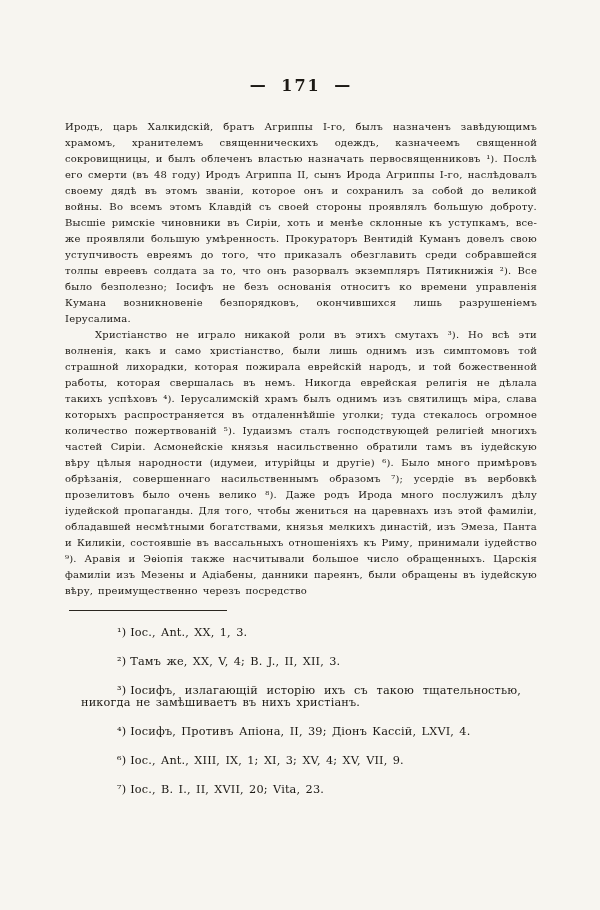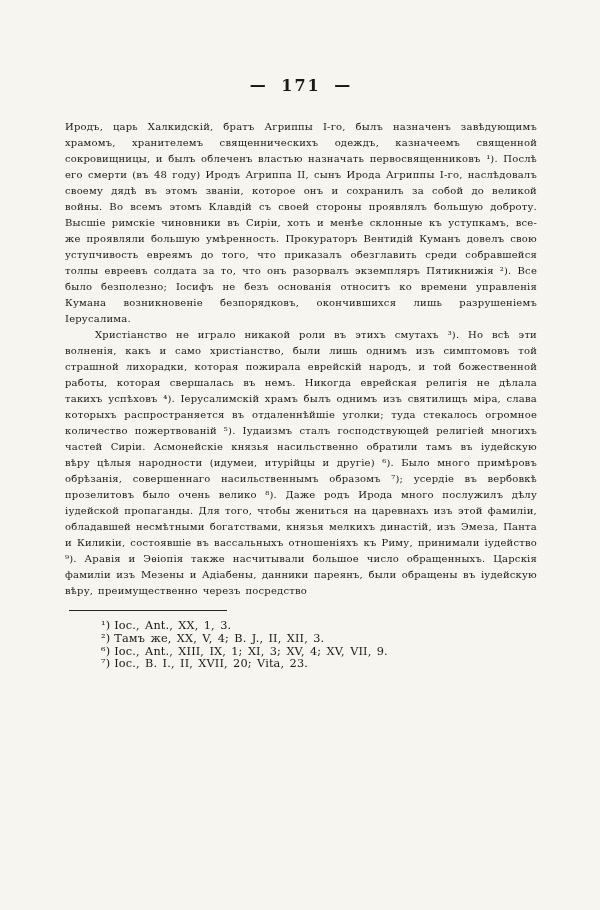--- a/index.html
+++ b/index.html
@@ -49,21 +49,21 @@
     margin: 0;
     padding: 0;
     font-size: 11.3px;
     line-height: 12.8px;
     text-align: justify;
     word-spacing: 0.14em;
     letter-spacing: 0.15px;
   }
   .footnotes li {
     text-indent: 36px;
-    margin: 0;
+    margin: 16px;
   }
   .fn-marker {
     margin-right: 4px;
   }
 </style>
 </head>
 <body>
 
 <div class="page">
 
@@ -77,20 +77,26 @@
   <hr class="footnote-sep">
 
   <ol class="footnotes">
     <li>
       <span class="fn-marker">¹)</span><span>Іос., Ant., XX, 1, 3.</span>
     </li>
     <li>
       <span class="fn-marker">²)</span><span>Тамъ же, XX, V, 4; B. J., II, XII, 3.</span>
     </li>
     <li>
+      <span class="fn-marker">³)</span><span>Іосифъ, излагающій исторію ихъ съ такою тщательностью, никогда не замѣшиваетъ въ нихъ христіанъ.</span>
+    </li>
+    <li>
+      <span class="fn-marker">⁴)</span><span>Іосифъ, Противъ Апіона, II, 39; Діонъ Кассій, LXVI, 4.</span>
+    </li>
+    <li>
       <span class="fn-marker">⁶)</span><span>Іос., Ant., XIII, IX, 1; XI, 3; XV, 4; XV, VII, 9.</span>
     </li>
     <li>
       <span class="fn-marker">⁷)</span><span>Іос., B. I., II, XVII, 20; Vita, 23.</span>
     </li>
 
   </ol>
 
 </div>
 

